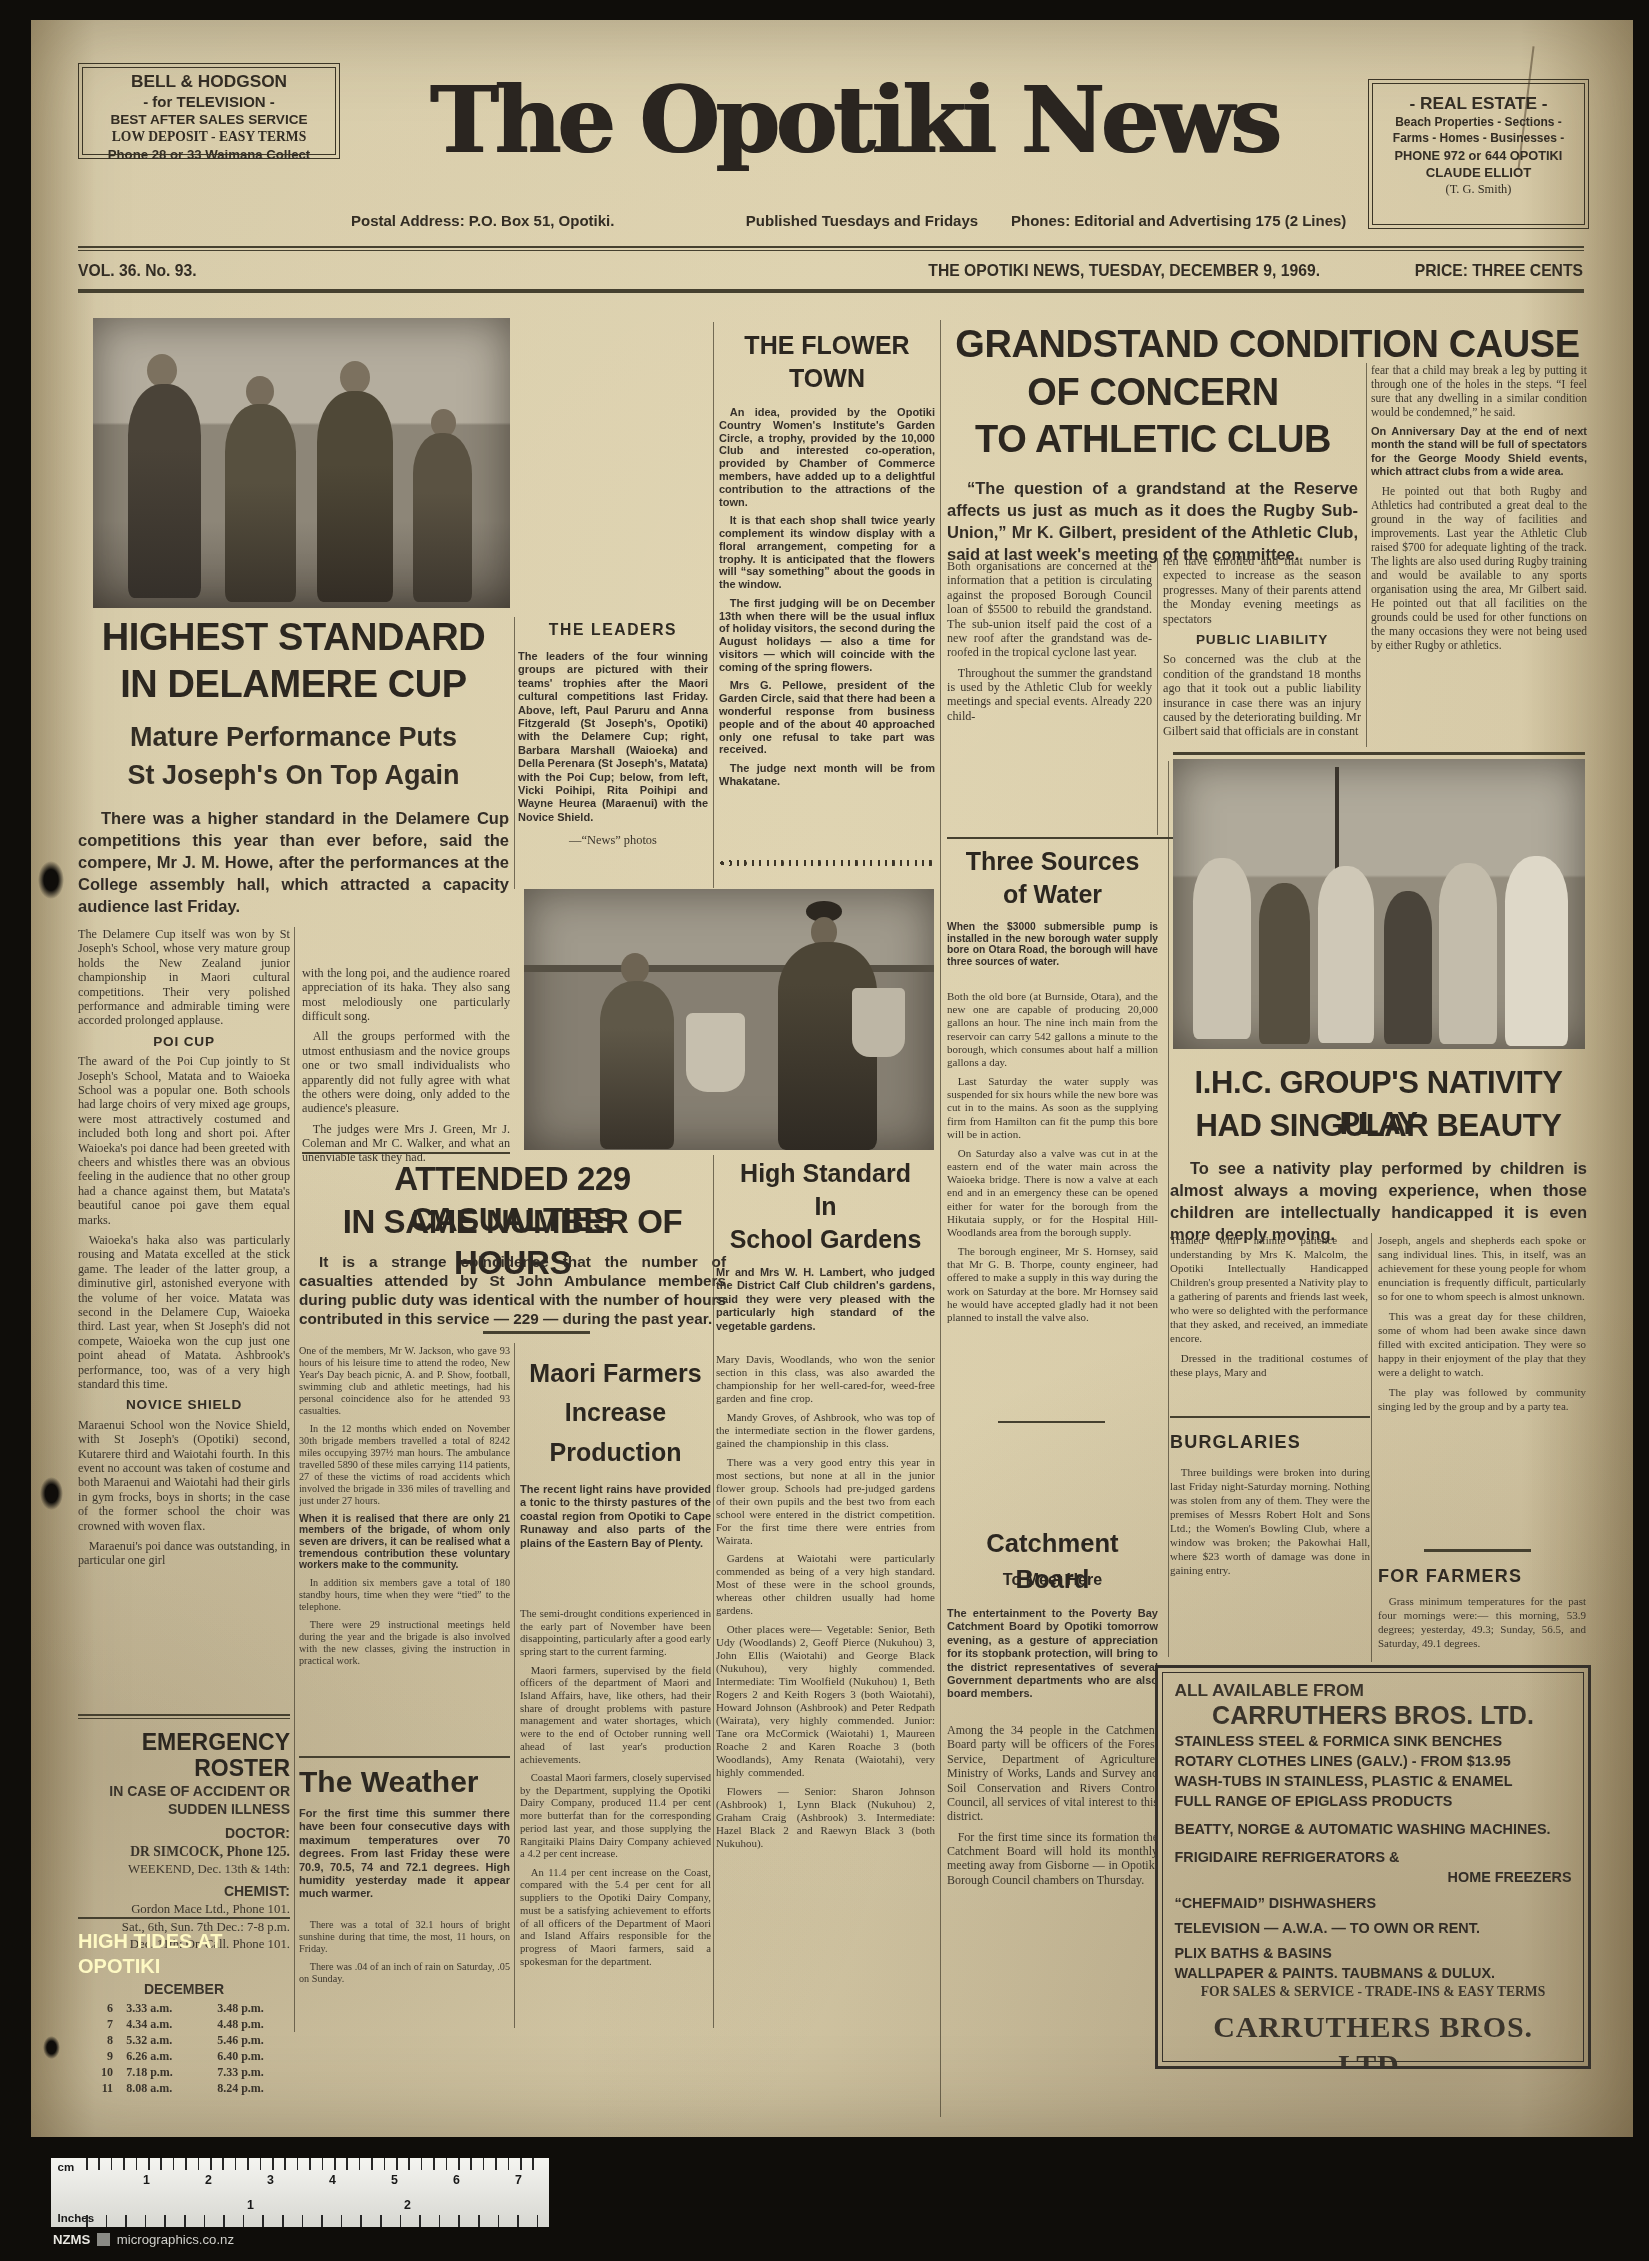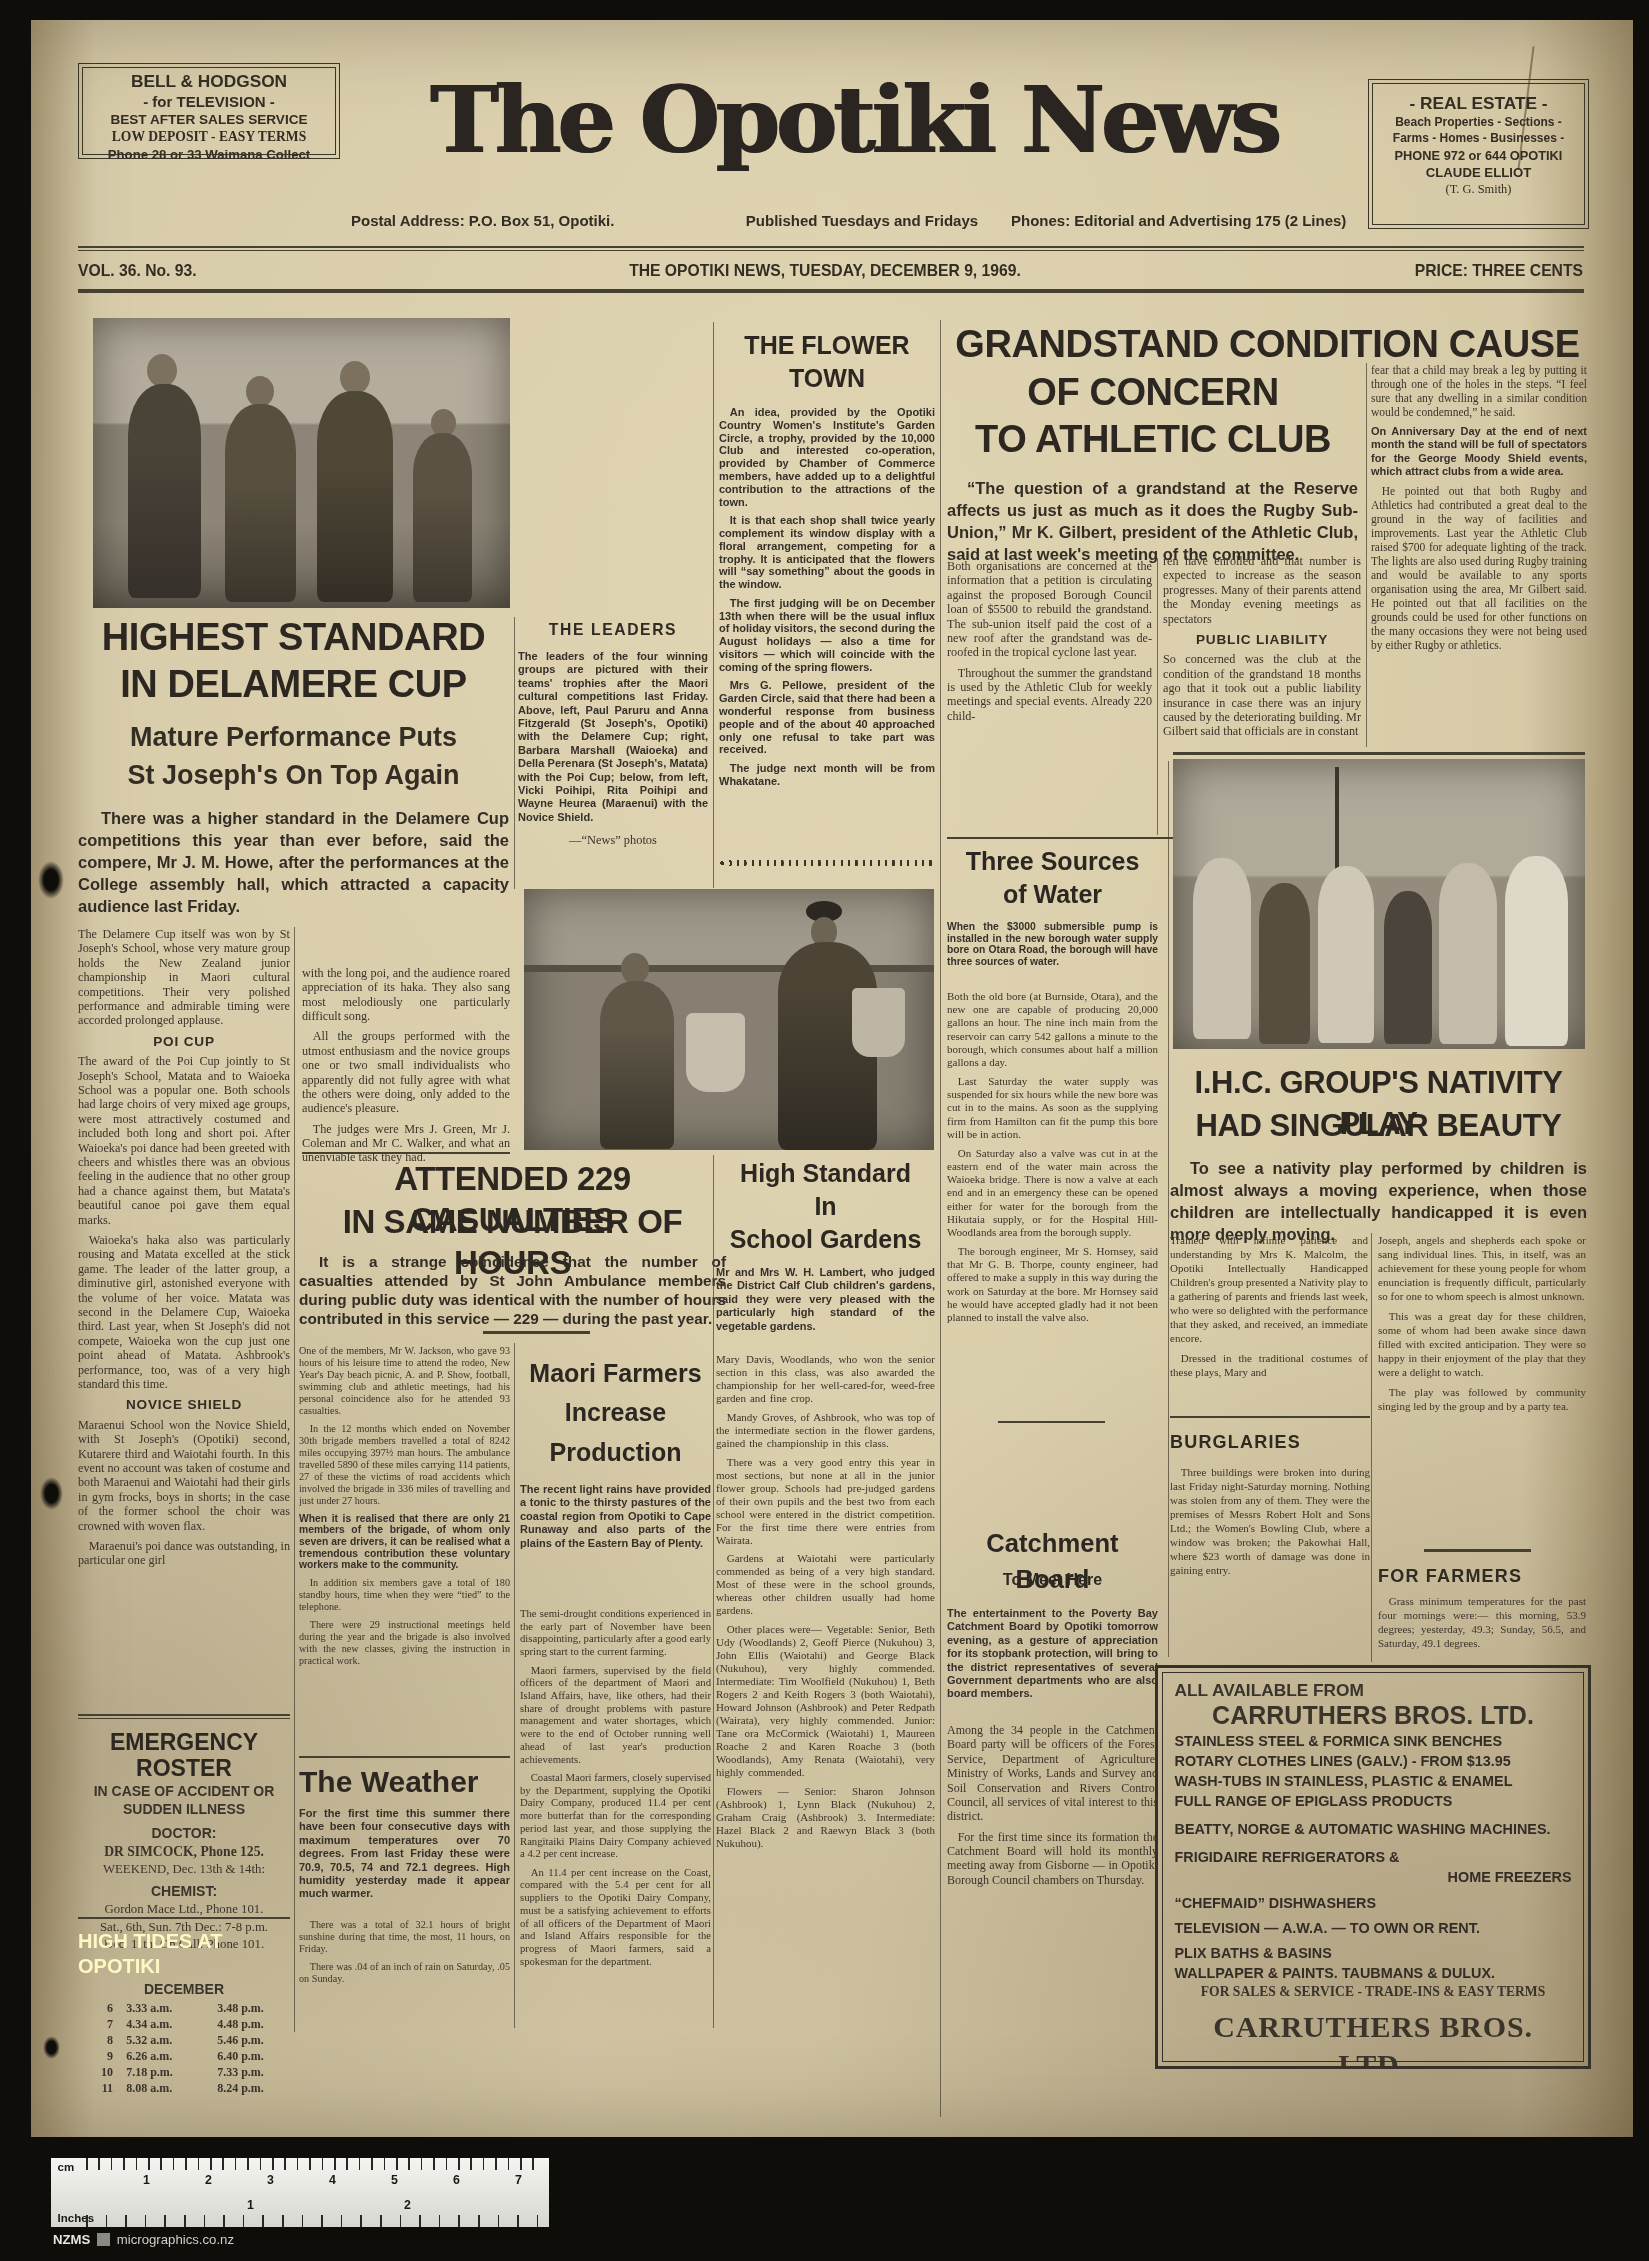--- a/index.html
+++ b/index.html
@@ -8,21 +8,21 @@
     background:
       radial-gradient(120% 90% at 50% 28%, rgba(255,246,215,.22), transparent 70%),
       radial-gradient(90% 60% at 88% 96%, rgba(80,62,38,.28), transparent 60%),
       radial-gradient(80% 50% at 6% 82%, rgba(80,62,38,.22), transparent 60%),
       linear-gradient(90deg,#b3a37d 0,#d4c8a6 4%,#d8cca9 50%,#d2c5a2 93%,#ab9a74 100%);
     box-shadow:inset 0 0 91px rgba(58,44,24,.38);}
   .b{position:absolute}
   p{margin:0 0 5.8px;text-indent:10.7px}
   .ni{text-indent:0}
   .j{text-align:justify}
-  .c{text-align:center}
+  .c{text-align:right}
   .hA{font:800 38px/45px "Liberation Sans",sans-serif;letter-spacing:-0.4px;color:#2c2720;text-align:center}
   .hB{font:700 27px/36px "Liberation Sans",sans-serif;color:#332d24;text-align:center}
   .hC{font:800 33px/41px "Liberation Sans",sans-serif;letter-spacing:-0.4px;color:#2c2720;text-align:center}
   .hD{font:800 25px/31px "Liberation Sans",sans-serif;color:#2c2720;text-align:center}
   .hE{font:800 25px/36px "Liberation Sans",sans-serif;color:#2c2720;text-align:center}
   .hW{font:800 30px/33px "Liberation Sans",sans-serif;color:#2c2720}
   .subh{font:700 13.6px/16.5px "Liberation Sans",sans-serif;text-align:center;letter-spacing:0.8px;color:#332d24;margin:5px 0 4.1px;text-indent:0}
   .subh2{font:800 18px/21.4px "Liberation Sans",sans-serif;letter-spacing:1.2px;color:#2f2a22}
   .s16{font:12.2px/14.4px "Liberation Serif",serif}
   .s15g{font:11.5px/14px "Liberation Serif",serif}

